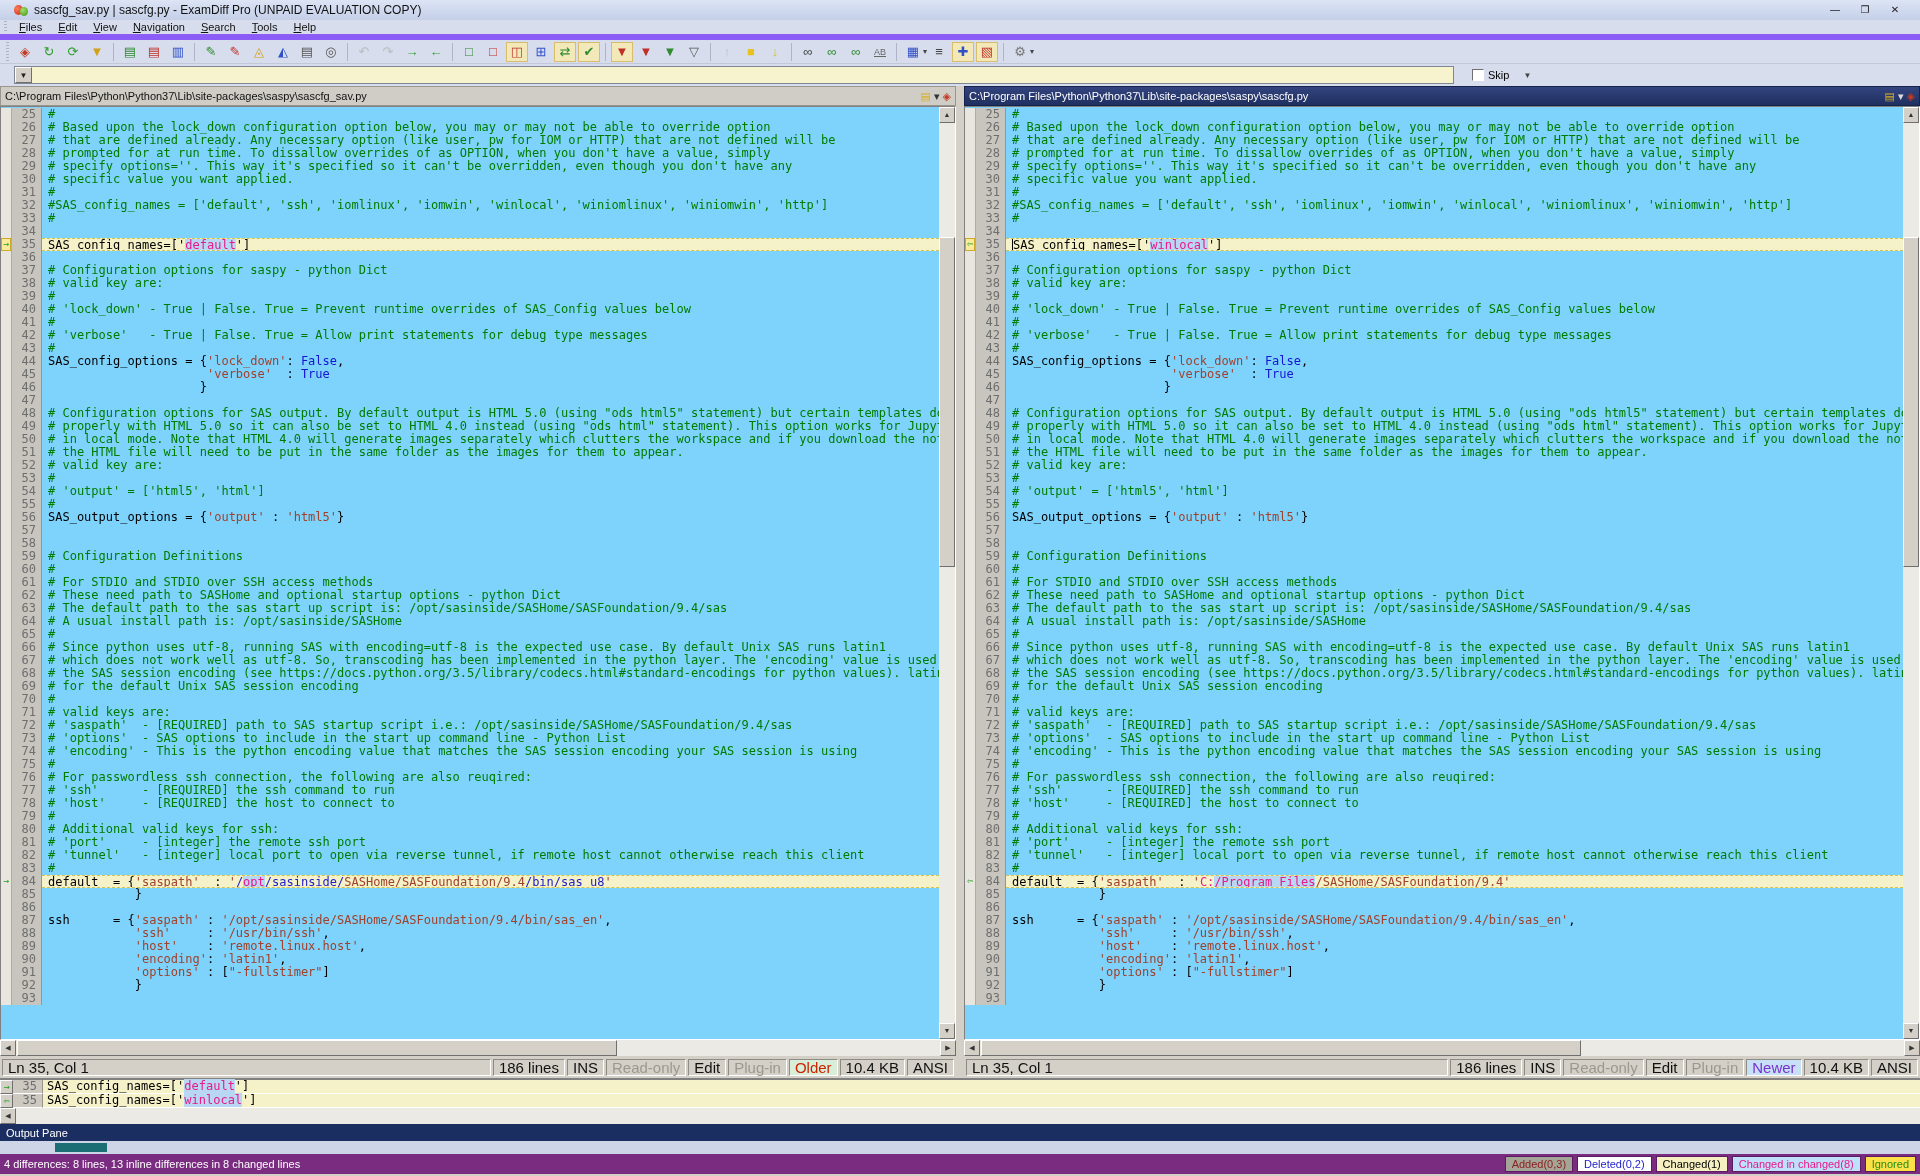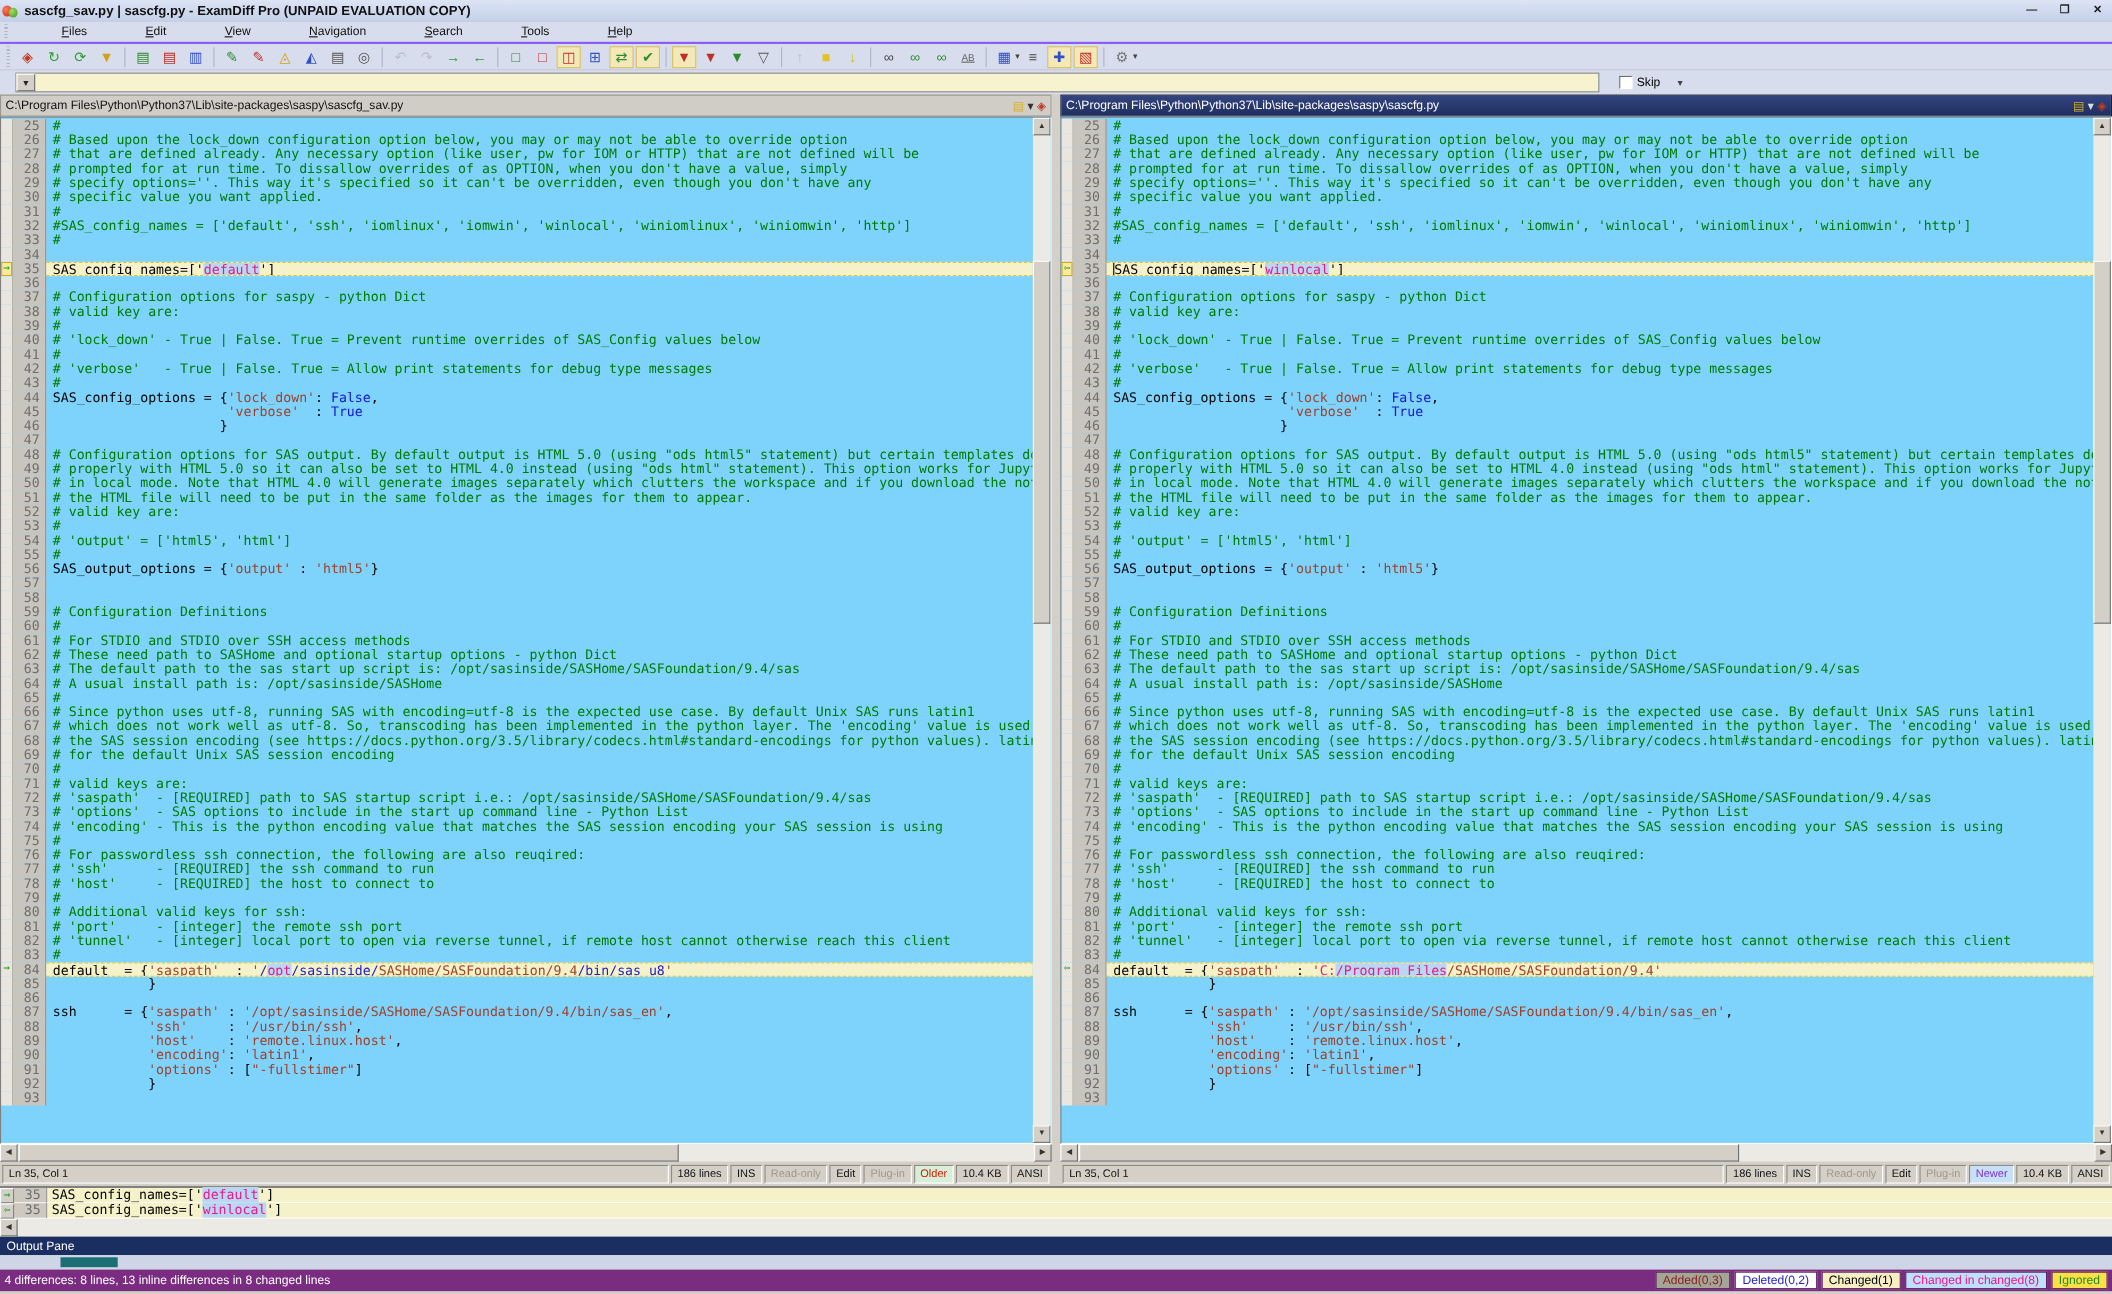--- a/index.html
+++ b/index.html
@@ -1,28 +1,28 @@
 <!DOCTYPE html>
 <html><head>
 <meta charset="utf-8">
 <style>
   * { margin:0; padding:0; box-sizing:border-box; }
   html,body { width:1920px; height:1176px; overflow:hidden; }
   body { font-family:"Liberation Sans", sans-serif; font-size:11px; background:#D4D0C8; cursor:default; }
 
   
-  #titlebar { height:20px; background:linear-gradient(#DCE4F5,#C4CFE8); display:flex; align-items:center; padding:0 0;font-weight:bold; }
+  #titlebar { height:20px; background:linear-gradient(#DCE4F5,#C4CFE8); display:flex; align-items:center; padding:0 12px; }
   .appicon { width:14px; height:14px; position:relative; margin:0 6px 0 2px; }
   .appicon:before { content:""; position:absolute; left:0; top:2px; width:9px; height:10px; border-radius:50%; background:radial-gradient(circle at 35% 35%, #ff7a5c,#C42B10); }
   .appicon:after { content:""; position:absolute; right:0; top:4px; width:8px; height:9px; border-radius:50%; background:radial-gradient(circle at 35% 35%, #9ee06a,#3F9410); }
   #title-text { font-size:12px; color:#111; }
   #wincontrols { margin-left:auto; display:flex; gap:4px; }
   .winbtn { width:26px; height:15px; text-align:center; line-height:14px; font-size:10px; color:#222; }
 
-  #menubar { height:20px; background:#D7DDEC; display:flex; align-items:center; border-bottom:2px solid #8b5cf6;gap:37px; }
+  #menubar { height:20px; background:#D7DDEC; display:flex; align-items:center; border-bottom:6px solid #8b5cf6; }
   .grip { width:7px; height:80%; margin:0 4px; background:repeating-linear-gradient(#AEB4C4 0 1px, transparent 1px 3px); width:3px; }
   .menu-item { padding:2px 8px; color:#111; }
   .menu-item u { text-decoration:underline; }
 
   #toolbar { height:24px; background:#D7DDEC; display:flex; align-items:center; border-bottom:1px solid #C2C8D8; padding-left:2px; }
   .tbtn { width:22px; height:20px; display:flex; align-items:center; justify-content:center; font-size:13px; margin:0 1px; border:1px solid transparent; }
   .tbtn.active { background:#F3E9B8; border:1px solid #D8BE6C; }
   .tbtn.disabled { color:#A8A8A8 !important; opacity:.6; }
   .tsep { width:1px; height:18px; background:#AEB4C4; margin:0 4px; }
   .tdrop { font-size:8px; color:#444; margin-left:-2px; }
@@ -60,21 +60,21 @@
   .vscroll { position:absolute; top:0; right:0; width:16px; bottom:0; background:#ECEAE4; }
   .hscroll { position:relative; height:16px; background:#ECEAE4; }
   .sb-btn { position:absolute; width:16px; height:16px; background:#D4D0C8; border:1px solid; border-color:#FFFFFF #6F6F6F #6F6F6F #FFFFFF; font-size:7px; text-align:center; line-height:14px; color:#333; }
   .vscroll .up{top:0;left:0;} .vscroll .down{bottom:0;left:0;}
   .hscroll .left{left:0;top:0;} .hscroll .right{right:0;top:0;}
   .sb-thumb { position:absolute; background:#D4D0C8; border:1px solid; border-color:#FFFFFF #6F6F6F #6F6F6F #FFFFFF; }
   .vscroll .sb-thumb{ left:0; width:16px; top:130px; height:330px; }
   .hscroll .sb-thumb{ top:0; height:16px; left:17px; width:600px; }
 
   .pane-status { height:22px; display:flex; align-items:center; background:#D4D0C8; padding:2px 2px; gap:2px; }
-  .ps-cell { height:17px; line-height:15px; padding:0 5px; border:1px solid; border-color:#8C8C84 #FFFFFF #FFFFFF #8C8C84; font-size:10px; color:#111; white-space:nowrap; }
+  .ps-cell { height:17px; line-height:15px; padding:0 5px; border:1px solid; border-color:#8C8C84 #FFFFFF #FFFFFF #8C8C84; font-size:15px; color:#111; white-space:nowrap; }
   .ps-cell.pos { flex:1; }
   .ps-cell.muted { color:#9C988E; }
   .ps-cell.older { color:#CC2200; background:#D8EED8; }
   .ps-cell.newer { color:#7733CC; background:#C8DFF8; }
 
   
   #outlist { background:#D0CCC4; border-top:2px solid #808080; }
   .orow { display:flex; height:14px; font-family:"DejaVu Sans Mono", monospace; font-size:12px; line-height:13px; }
   .omark { flex:0 0 13px; background:#D4D0C8; border:1px solid; border-color:#FFFFFF #6F6F6F #6F6F6F #FFFFFF; text-align:center; font-size:10px; line-height:12px; color:#1E9E1E; }
   .onum { flex:0 0 30px; color:#6E6E6E; text-align:right; padding-right:5px; background:#CDC9C1; border-right:1px solid #98948C; border-bottom:1px solid #fff; }

